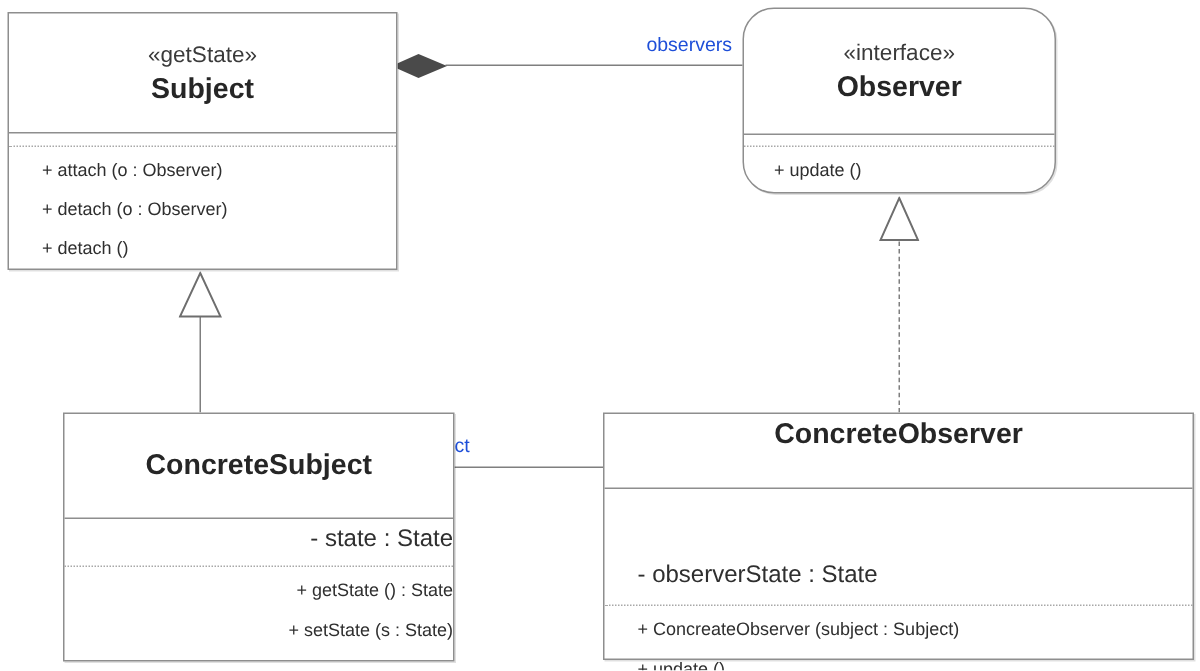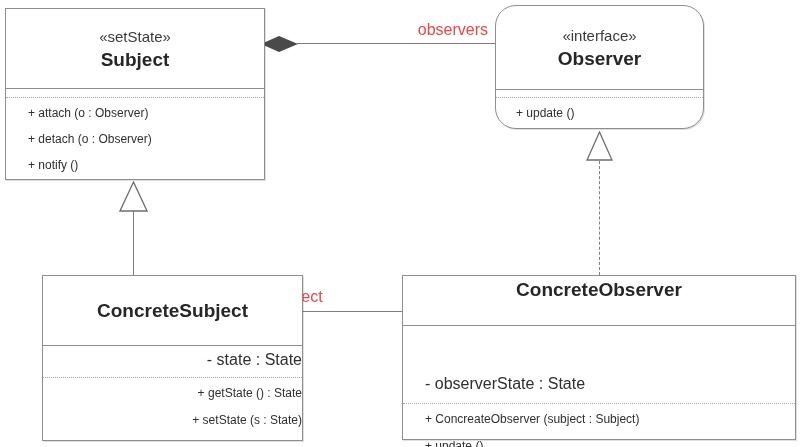--- a/index.html
+++ b/index.html
@@ -95,23 +95,23 @@
   #generalization-line { left: 133px; top: 211px; height: 64px; }
   #realization-line  { left: 599px; top: 161px; height: 114px; }
 
   .sym { position: absolute; display: block; }
   #composition-diamond   { left: 261px; top: 36px; }
   #generalization-arrow  { left: 119px; top: 181px; }
   #realization-arrow     { left: 586px; top: 131px; }
 
   .edge-label {
     position: absolute;
-    font-size: 16px;
+    font-size: 13px;
     line-height: 18px;
-    color: #ef4444;
+    color: #1d4ed8;
     white-space: nowrap;
   }
   #label-observers { left: 402px; top: 21px; width: 86px; text-align: right; }
   #label-subject   { left: 272px; top: 288px; }
 </style>
 </head>
 <body>
 
 <div class="canvas">
 
@@ -129,28 +129,28 @@
   <div class="conn v dashed" id="realization-line"></div>
   <svg class="sym" id="realization-arrow" width="27" height="30" viewBox="0 0 27 30">
     <polygon points="13.5,1 26,29 1,29" fill="#ffffff" stroke="#6e6e6e" stroke-width="1.3"></polygon>
   </svg>
 
   <div class="conn h" id="association-line"></div>
   <div class="edge-label" id="label-subject">subject</div>
 
   <div class="cls" id="cls-subject">
     <div class="hdr">
-      <div class="stereo">«setState»</div>
+      <div class="stereo">«getState»</div>
       <div class="cname">Subject</div>
     </div>
     <div class="attrs empty"></div>
     <div class="methods">
       <div class="member">+ attach (o : Observer)</div>
       <div class="member">+ detach (o : Observer)</div>
-      <div class="member">+ notify ()</div>
+      <div class="member">+ detach ()</div>
     </div>
   </div>
 
   <div class="cls" id="cls-observer">
     <div class="hdr">
       <div class="stereo">«interface»</div>
       <div class="cname">Observer</div>
     </div>
     <div class="attrs empty"></div>
     <div class="methods">

